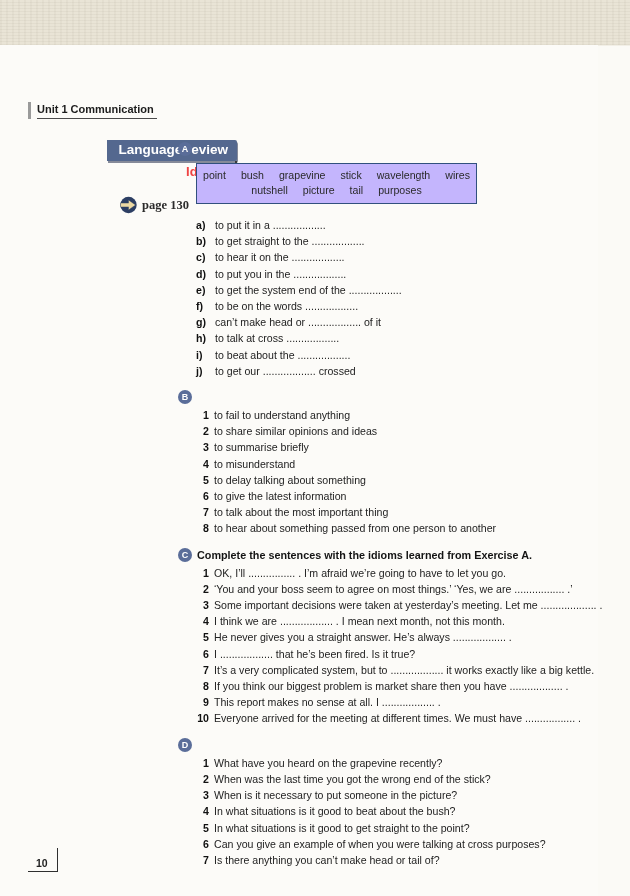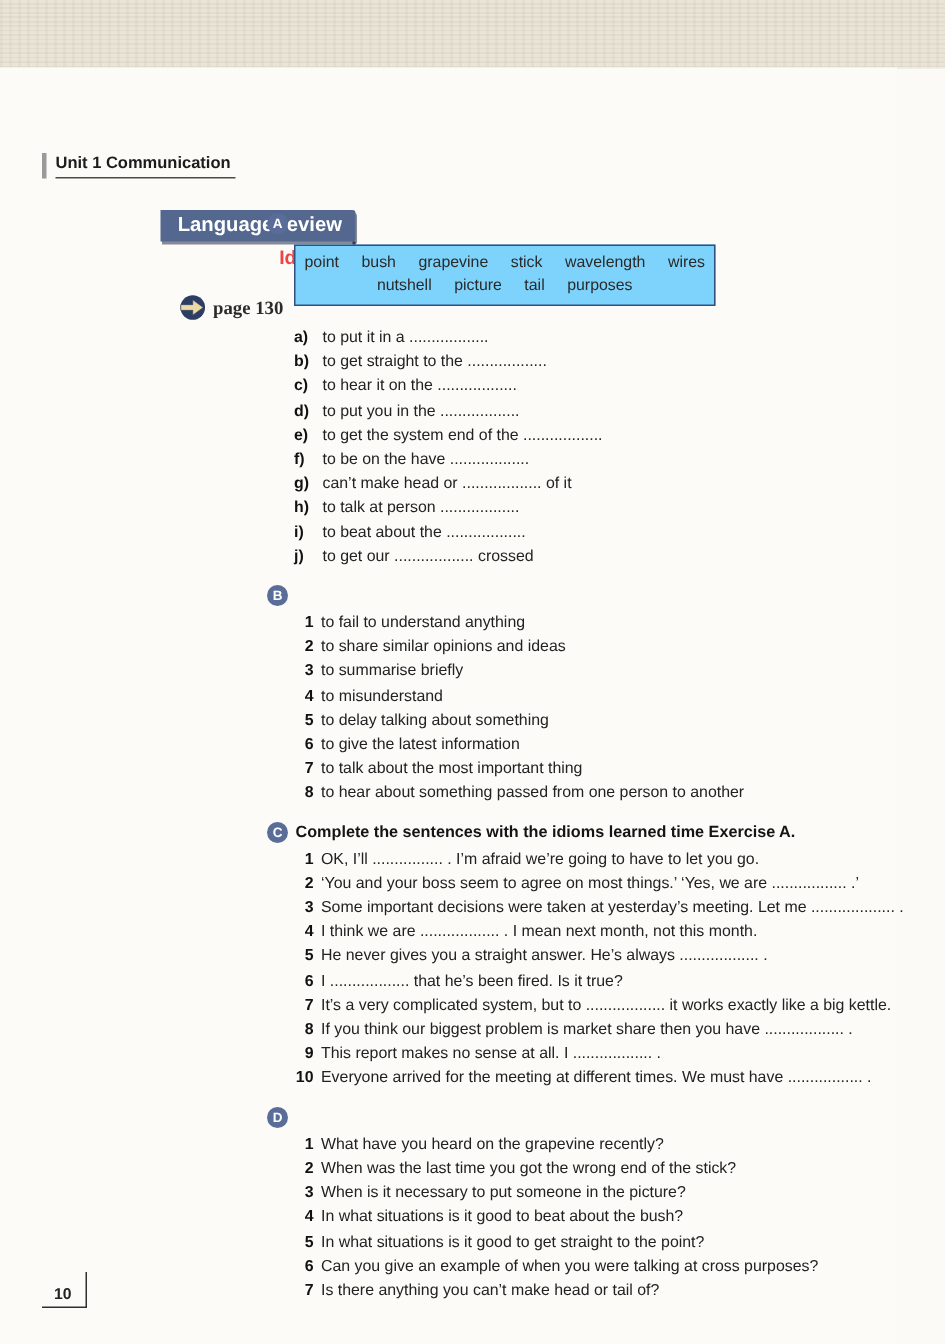--- a/index.html
+++ b/index.html
@@ -42,21 +42,21 @@
   .ex-head {display:flex; align-items:flex-start; gap:5px; margin-bottom:3px;}
   .badge {
     flex:0 0 auto; width:14px; height:14px; border-radius:50%;
     background:#5a6d99; color:#fff; font-size:9px; font-weight:bold;
     display:flex; align-items:center; justify-content:center;
   }
   .ex-title {font-size:10.8px; font-weight:bold; margin:0; padding-top:1px; color:#141414;}
 
   .word-box {
     margin:7px 0 13px 18px; width:281px; box-sizing:border-box;
-    border:1px solid #31507e; padding:4px 6px 5px; background:#7dd3fc;
+    border:1px solid #31507e; padding:4px 6px 5px; background:#c4b5fd;
   }
   .wb-row {display:flex; justify-content:center; gap:15px; font-size:10.6px; color:#2a2a2a; line-height:15px;}
 
   .items {margin-left:18px; font-size:10.6px; line-height:16.2px; margin-bottom:11px; color:#222;}
   .item {display:flex;}
   .item .lbl {font-weight:bold; flex:0 0 auto; color:#111;}
   .alpha .lbl {width:19px; text-align:left;}
   .num .lbl {width:13px; text-align:right; padding-right:5px;}
   .item .txt {flex:1 1 auto;}
 
@@ -129,29 +129,29 @@
       <div class="item">
           <span class="lbl">d)</span>
           <span class="txt">to put you in the ..................</span>
         </div>
       <div class="item">
           <span class="lbl">e)</span>
           <span class="txt">to get the system end of the ..................</span>
         </div>
       <div class="item">
           <span class="lbl">f)</span>
-          <span class="txt">to be on the have ..................</span>
+          <span class="txt">to be on the words ..................</span>
         </div>
       <div class="item">
           <span class="lbl">g)</span>
           <span class="txt">can’t make head or .................. of it</span>
         </div>
       <div class="item">
           <span class="lbl">h)</span>
-          <span class="txt">to talk at person ..................</span>
+          <span class="txt">to talk at cross ..................</span>
         </div>
       <div class="item">
           <span class="lbl">i)</span>
           <span class="txt">to beat about the ..................</span>
         </div>
       <div class="item">
           <span class="lbl">j)</span>
           <span class="txt">to get our .................. crossed</span>
         </div>
     </div>
@@ -189,21 +189,21 @@
           <span class="txt">to talk about the most important thing</span>
         </div>
       <div class="item">
           <span class="lbl">8</span>
           <span class="txt">to hear about something passed from one person to another</span>
         </div>
     </div>
 
     <div class="ex-head">
       <span class="badge">C</span>
-      <h2 class="ex-title">Complete the sentences with the idioms learned time Exercise A.</h2>
+      <h2 class="ex-title">Complete the sentences with the idioms learned from Exercise A.</h2>
     </div>
     <div class="items num">
       <div class="item">
           <span class="lbl">1</span>
           <span class="txt">OK, I’ll ................ . I’m afraid we’re going to have to let you go.</span>
         </div>
       <div class="item">
           <span class="lbl">2</span>
           <span class="txt">‘You and your boss seem to agree on most things.’ ‘Yes, we are ................. .’</span>
         </div>

